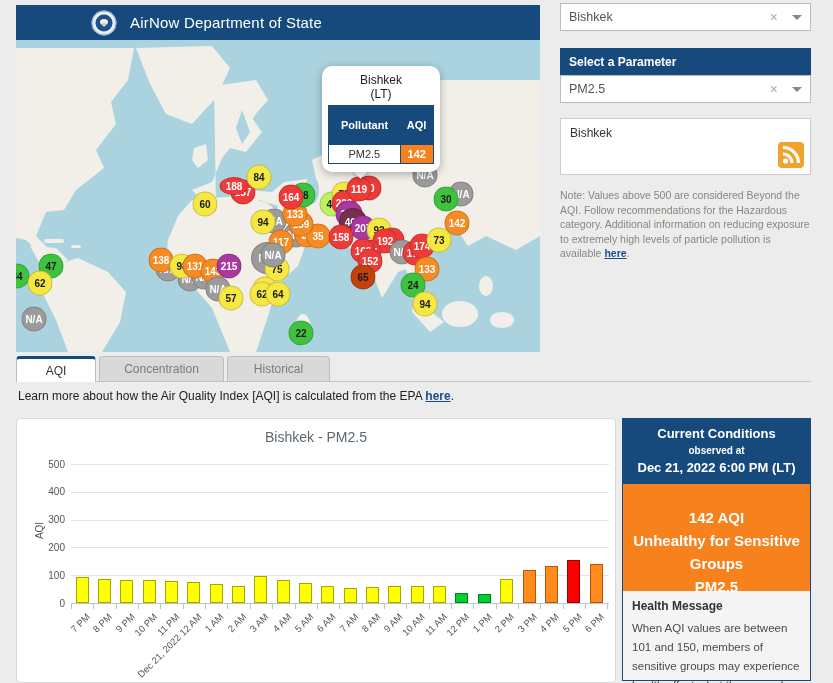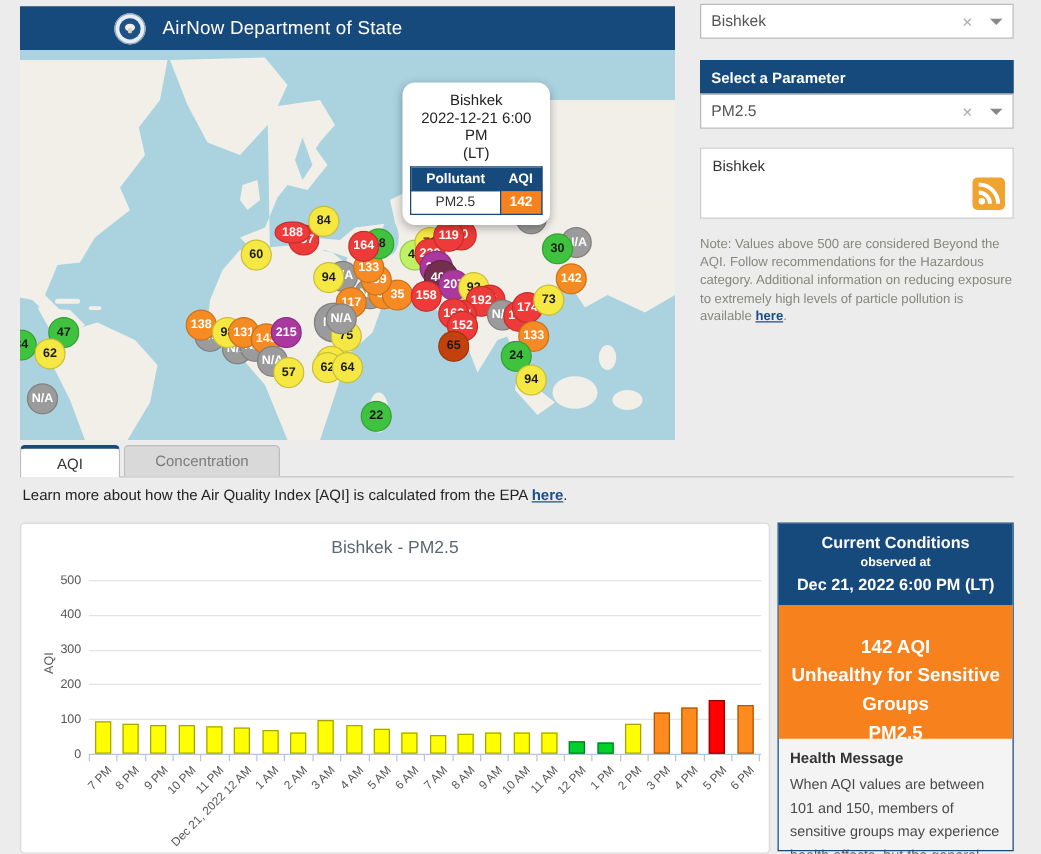--- a/index.html
+++ b/index.html
@@ -42,21 +42,21 @@
   .popup-tip {
     position:absolute; left:338px; top:123px; width:13px; height:13px;
     background:#fff; transform:rotate(45deg);
     box-shadow:2px 2px 3px rgba(0,0,0,.15); z-index:49;
   }
   .popup .p-city { font-size:12px; color:#222; }
   .popup .p-dt, .popup .p-lt { font-size:12px; color:#222; }
   .popup table { width:100%; border-collapse:collapse; margin-top:4px;
     border:1px solid var(--navy,#174a7c); }
   .popup th {
-    background:var(--navy,#174a7c); color:#fff; font-size:11px; padding:3px 2px;
+    background:var(--navy,#174a7c); color:#fff; font-size:11px; padding:13px 2px;
   }
   .popup td { font-size:11px; padding:3px 2px; border:1px solid var(--navy,#174a7c); }
   .popup td.aqi-cell { background:var(--orange,#f7811d); color:#fff; font-weight:bold; }
   
   .tabbar { position:absolute; left:16px; top:356px; width:795px; height:26px;
     border-bottom:1px solid #c3c3c3; display:flex; gap:3px; }
   .tab {
     height:25px; display:flex; align-items:center; justify-content:center;
     font-size:12px; color:#7b7b7b; background:#d9d9d9;
     border:1px solid #bdbdbd; border-bottom:none;
@@ -250,21 +250,20 @@
       <div class="marker" style="left: 397px; top: 245px; background: rgb(63, 195, 63); color: rgb(26, 26, 26);">24</div>
       <div class="marker" style="left: 409px; top: 264px; background: rgb(246, 232, 67); color: rgb(26, 26, 26);">94</div>
       <div class="marker" style="left: 409px; top: 135px; background: rgb(155, 155, 155); color: rgb(255, 255, 255);">N/A</div>
       <div class="marker" style="left: 445px; top: 154px; background: rgb(155, 155, 155); color: rgb(255, 255, 255);">N/A</div>
       <div class="marker" style="left: 430px; top: 159px; background: rgb(63, 195, 63); color: rgb(26, 26, 26);">30</div>
       <div class="marker" style="left: 441px; top: 183px; background: rgb(245, 139, 34); color: rgb(255, 255, 255);">142</div>
     </div>
 
   <div class="popup">
     <div class="p-city">Bishkek</div>
-    <div class="p-dt">2022-12-21 6:00 PM</div>
     <div class="p-lt">(LT)</div>
     <table>
       <tbody>
           <tr>
         <th>Pollutant</th>
         <th>AQI</th>
       </tr>
       <tr>
         <td>PM2.5</td>
         <td class="aqi-cell">142</td>
@@ -297,20 +296,21 @@
         <path d="M5 5.5 a15.5 15.5 0 0 1 15.5 15.5" stroke="#fff" stroke-width="3.2" fill="none"></path>
       </svg>
     </div>
   </div>
   <p class="note"><span>Note: Values above 500 are considered Beyond the AQI. Follow recommendations for the Hazardous category. Additional information on reducing exposure to extremely high levels of particle pollution is available </span><a class="link">here</a><span>.</span></p>
 </aside>
 
 <div class="tabbar">
   <div class="tab tab-aqi active">AQI</div>
   <div class="tab tab-conc">Concentration</div>
+  <div class="tab tab-hist">Historical</div>
 </div>
 <p class="learn"><span>Learn more about how the Air Quality Index [AQI] is calculated from the EPA </span><a class="link">here</a><span>.</span></p>
 
 <div class="chart-panel">
   <div class="chart-title">Bishkek - PM2.5</div>
   <div class="ylabel">AQI</div>
   <div class="plot" id="plot">
     <div class="axisline"></div>
   <div class="ytick" style="top: 133.5px;">0</div>
       <div class="gridline" style="top: 111.2px;"></div>

